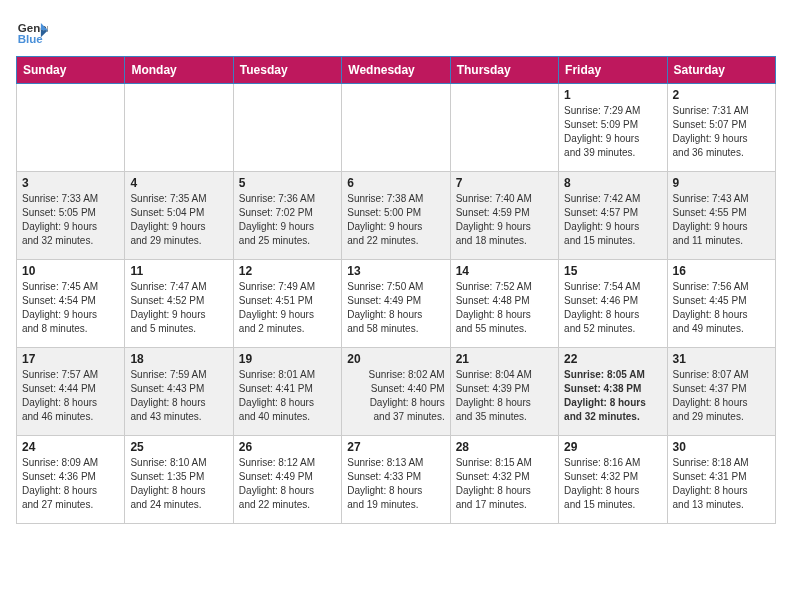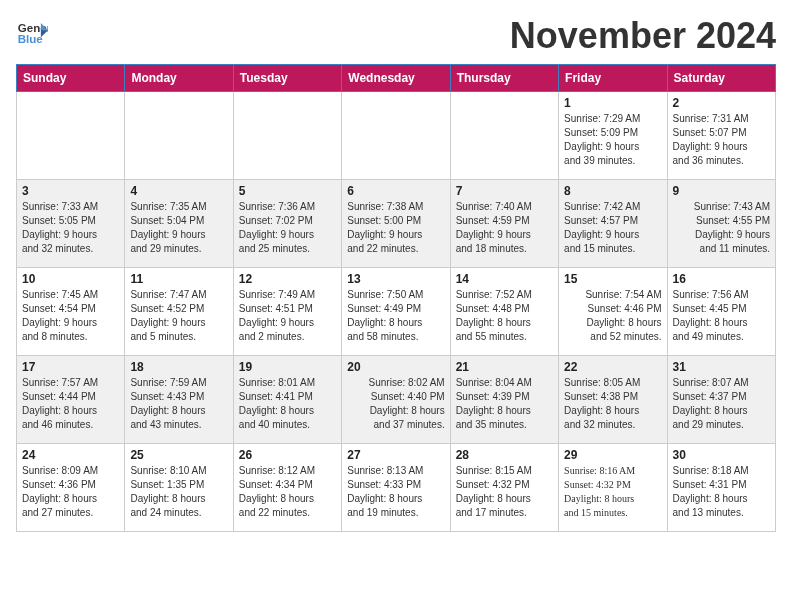--- a/index.html
+++ b/index.html
@@ -87,21 +87,20 @@
 <div class="header">
   <div class="logo">
     <svg class="logo-icon" viewBox="0 0 36 36">
       <text x="2" y="18" font-size="13" font-weight="bold" fill="#333" font-family="Arial">General</text>
       <text x="2" y="30" font-size="13" font-weight="bold" fill="#4a90d9" font-family="Arial">Blue</text>
       <polygon points="28,8 36,16 28,16" fill="#4a90d9"></polygon>
       <polygon points="28,16 36,16 28,24" fill="#2a6099"></polygon>
     </svg>
   </div>
   <div class="title-block">
-    <div class="month-title">November 2024</div>
   </div>
 </div>
 
 <table class="calendar">
   <thead>
     <tr>
     <th>Sunday</th>
         <th>Monday</th>
         <th>Tuesday</th>
         <th>Wednesday</th>
@@ -170,21 +169,21 @@
         </td>
         <td>
           <div class="day-num">8</div>
           <div class="day-info" style="white-space: pre-line;">Sunrise: 7:42 AM
 Sunset: 4:57 PM
 Daylight: 9 hours
 and 15 minutes.</div>
         </td>
         <td>
           <div class="day-num">9</div>
-          <div class="day-info" style="white-space: pre-line; text-align: right;">Sunrise: 7:43 AM
+          <div class="day-info" style="white-space: pre-line;">Sunrise: 7:43 AM
 Sunset: 4:55 PM
 Daylight: 9 hours
 and 11 minutes.</div>
         </td>
       </tr>
       <tr class="row-white">
         <td>
           <div class="day-num">10</div>
           <div class="day-info" style="white-space: pre-line;">Sunrise: 7:45 AM
 Sunset: 4:54 PM
@@ -214,21 +213,21 @@
         </td>
         <td>
           <div class="day-num">14</div>
           <div class="day-info" style="white-space: pre-line;">Sunrise: 7:52 AM
 Sunset: 4:48 PM
 Daylight: 8 hours
 and 55 minutes.</div>
         </td>
         <td>
           <div class="day-num">15</div>
-          <div class="day-info" style="white-space: pre-line; text-align: right;">Sunrise: 7:54 AM
+          <div class="day-info" style="white-space: pre-line;">Sunrise: 7:54 AM
 Sunset: 4:46 PM
 Daylight: 8 hours
 and 52 minutes.</div>
         </td>
         <td>
           <div class="day-num">16</div>
           <div class="day-info" style="white-space: pre-line;">Sunrise: 7:56 AM
 Sunset: 4:45 PM
 Daylight: 8 hours
 and 49 minutes.</div>
@@ -265,21 +264,21 @@
         </td>
         <td>
           <div class="day-num">21</div>
           <div class="day-info" style="white-space: pre-line;">Sunrise: 8:04 AM
 Sunset: 4:39 PM
 Daylight: 8 hours
 and 35 minutes.</div>
         </td>
         <td>
           <div class="day-num">22</div>
-          <div class="day-info" style="white-space: pre-line;">Sunrise: 8:05 AM
+          <div class="day-info" style="white-space: pre-line; font-weight: bold;">Sunrise: 8:05 AM
 Sunset: 4:38 PM
 Daylight: 8 hours
 and 32 minutes.</div>
         </td>
         <td>
           <div class="day-num">31</div>
           <div class="day-info" style="white-space: pre-line;">Sunrise: 8:07 AM
 Sunset: 4:37 PM
 Daylight: 8 hours
 and 29 minutes.</div>
@@ -296,41 +295,41 @@
         <td>
           <div class="day-num">25</div>
           <div class="day-info" style="white-space: pre-line;">Sunrise: 8:10 AM
 Sunset: 1:35 PM
 Daylight: 8 hours
 and 24 minutes.</div>
         </td>
         <td>
           <div class="day-num">26</div>
           <div class="day-info" style="white-space: pre-line;">Sunrise: 8:12 AM
-Sunset: 4:34 PM
+Sunset: 4:49 PM
 Daylight: 8 hours
 and 22 minutes.</div>
         </td>
         <td>
           <div class="day-num">27</div>
           <div class="day-info" style="white-space: pre-line;">Sunrise: 8:13 AM
 Sunset: 4:33 PM
 Daylight: 8 hours
 and 19 minutes.</div>
         </td>
         <td>
           <div class="day-num">28</div>
           <div class="day-info" style="white-space: pre-line;">Sunrise: 8:15 AM
 Sunset: 4:32 PM
 Daylight: 8 hours
 and 17 minutes.</div>
         </td>
         <td>
           <div class="day-num">29</div>
-          <div class="day-info" style="white-space: pre-line; font-family: Liberation Serif, serif;">Sunrise: 8:16 AM
+          <div class="day-info" style="white-space: pre-line;">Sunrise: 8:16 AM
 Sunset: 4:32 PM
 Daylight: 8 hours
 and 15 minutes.</div>
         </td>
         <td>
           <div class="day-num">30</div>
           <div class="day-info" style="white-space: pre-line;">Sunrise: 8:18 AM
 Sunset: 4:31 PM
 Daylight: 8 hours
 and 13 minutes.</div>

